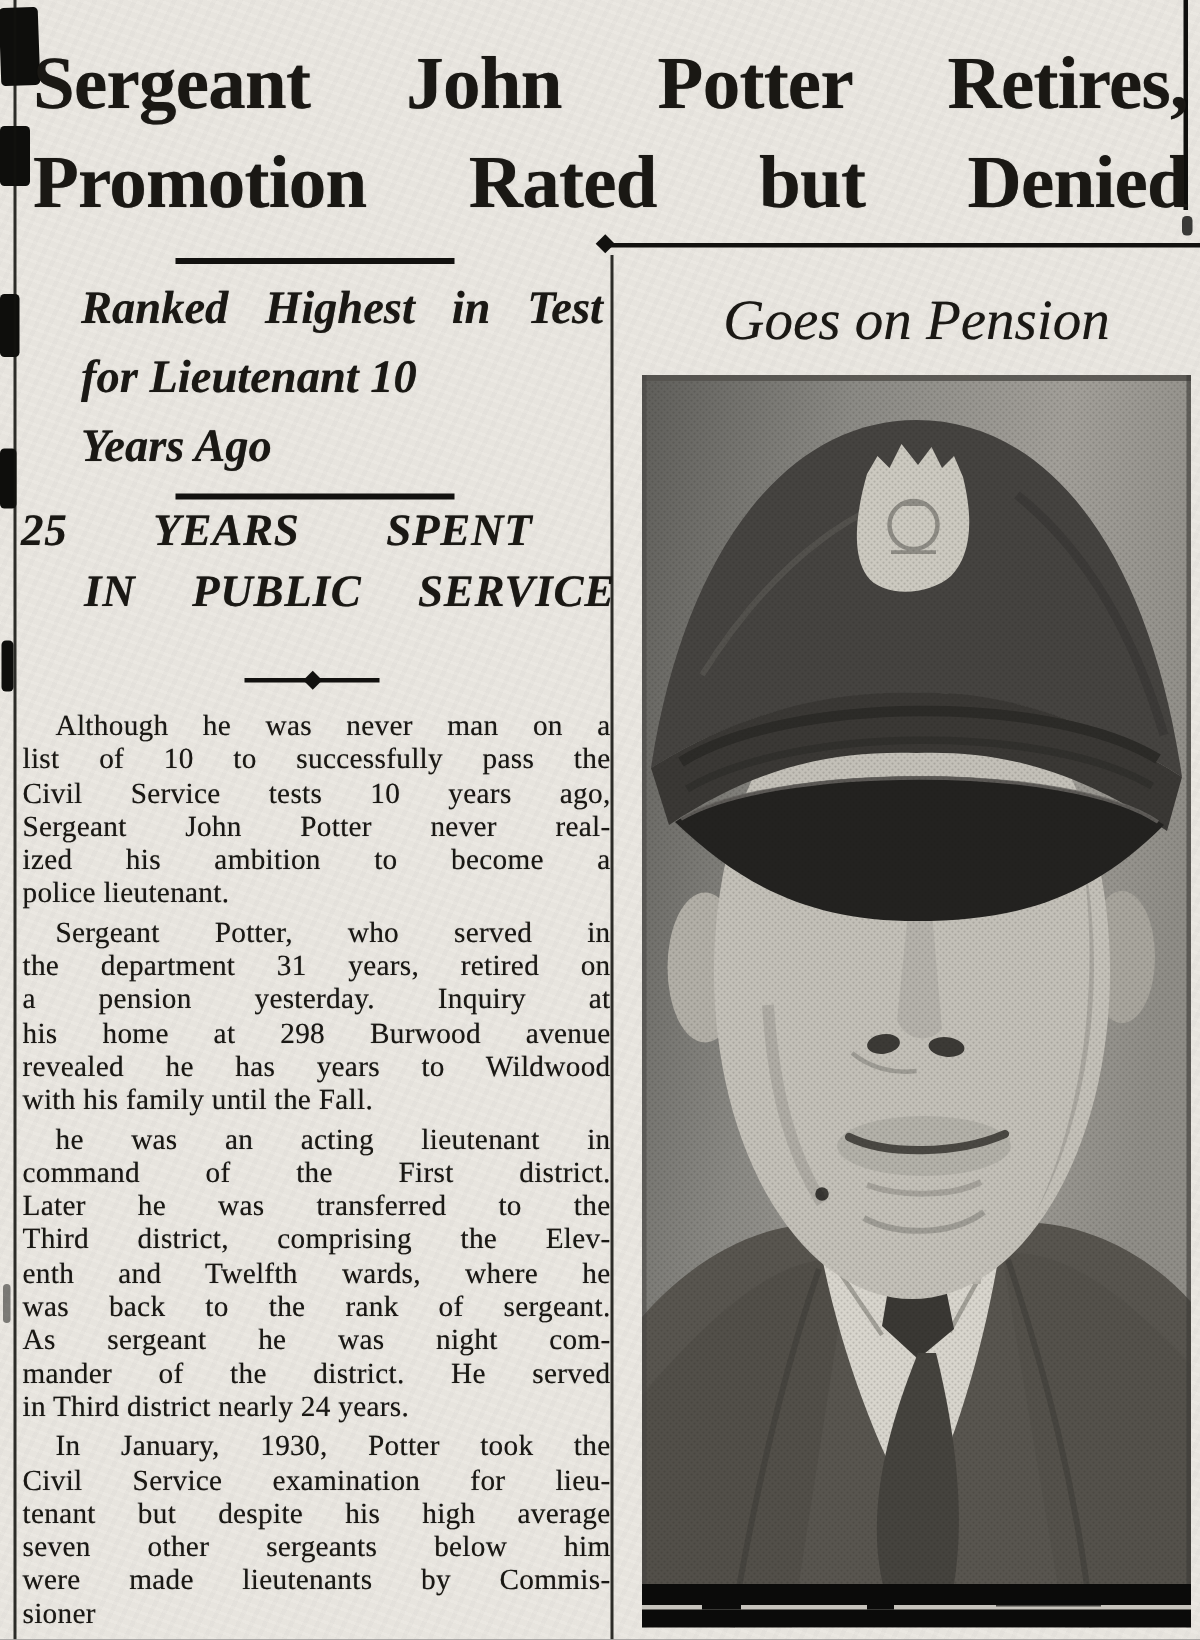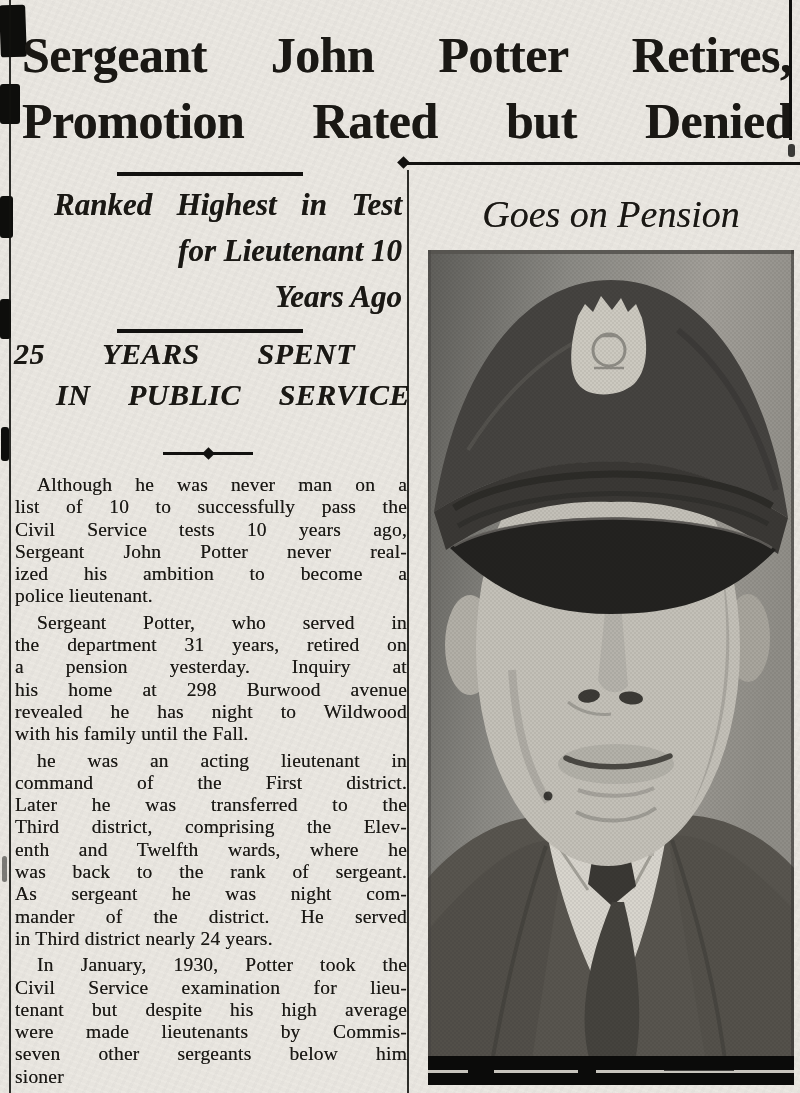--- a/index.html
+++ b/index.html
@@ -26,21 +26,21 @@
   .headline{left:22px;top:22px;width:770px;}
   .hl-line{
     font-weight:bold;font-size:50px;line-height:66px;letter-spacing:-0.5px;
     text-align:justify;text-align-last:justify;white-space:nowrap0;
   }
 
   
   .deck{left:16px;top:182px;width:392px;padding:0 6px 0 38px;box-sizing:border-box;}
   .deck-line{font-weight:bold;font-style:italic;font-size:31px;line-height:46px;}
   .deck-line.just{text-align:justify;text-align-last:justify;}
-  .deck-line.ctr{text-align:right;font-family:Liberation Serif, serif;}
+  .deck-line.ctr{text-align:left;font-family:Liberation Serif, serif;}
 
   
   .sect{left:14px;top:333px;width:396px;box-sizing:border-box;}
   .sect-line{font-weight:bold;font-style:italic;font-size:30px;line-height:41px;
              text-align:justify;text-align-last:justify;letter-spacing:.5px;}
   .sect-line.l1{padding-right:55px;}
   .sect-line.l2{padding-left:42px;}
 
   
   .orn-line{position:absolute;background:#12110f;height:2.5px;}
@@ -106,40 +106,40 @@
         <div class="tl">Civil Service tests 10 years ago,</div>
         <div class="tl">Sergeant John Potter never real-</div>
         <div class="tl">ized his ambition to become a</div>
         <div class="tl last">police lieutenant.</div>
       </div>
     <div class="para">
         <div class="tl">Sergeant Potter, who served in</div>
         <div class="tl">the department 31 years, retired on</div>
         <div class="tl">a pension yesterday. Inquiry at</div>
         <div class="tl">his home at 298 Burwood avenue</div>
-        <div class="tl">revealed he has night to Wildwood</div>
+        <div class="tl">revealed he has years to Wildwood</div>
         <div class="tl last">with his family until the Fall.</div>
       </div>
     <div class="para">
         <div class="tl">he was an acting lieutenant in</div>
         <div class="tl">command of the First district.</div>
         <div class="tl">Later he was transferred to the</div>
         <div class="tl">Third district, comprising the Elev-</div>
         <div class="tl">enth and Twelfth wards, where he</div>
         <div class="tl">was back to the rank of sergeant.</div>
         <div class="tl">As sergeant he was night com-</div>
         <div class="tl">mander of the district. He served</div>
         <div class="tl last">in Third district nearly 24 years.</div>
       </div>
     <div class="para">
         <div class="tl">In January, 1930, Potter took the</div>
         <div class="tl">Civil Service examination for lieu-</div>
         <div class="tl">tenant but despite his high average</div>
+        <div class="tl">seven other sergeants below him</div>
         <div class="tl">were made lieutenants by Commis-</div>
-        <div class="tl">seven other sergeants below him</div>
         <div class="tl last">sioner</div>
       </div>
   </div>
 
   <div class="abs caption ink">Goes on Pension</div>
 
   <div class="abs photo">
     <svg width="366" height="835" viewBox="0 0 366 835" xmlns="http://www.w3.org/2000/svg">
       <defs>
         <linearGradient id="lg-bg" x1="0" y1="0" x2="1" y2="0.35">

